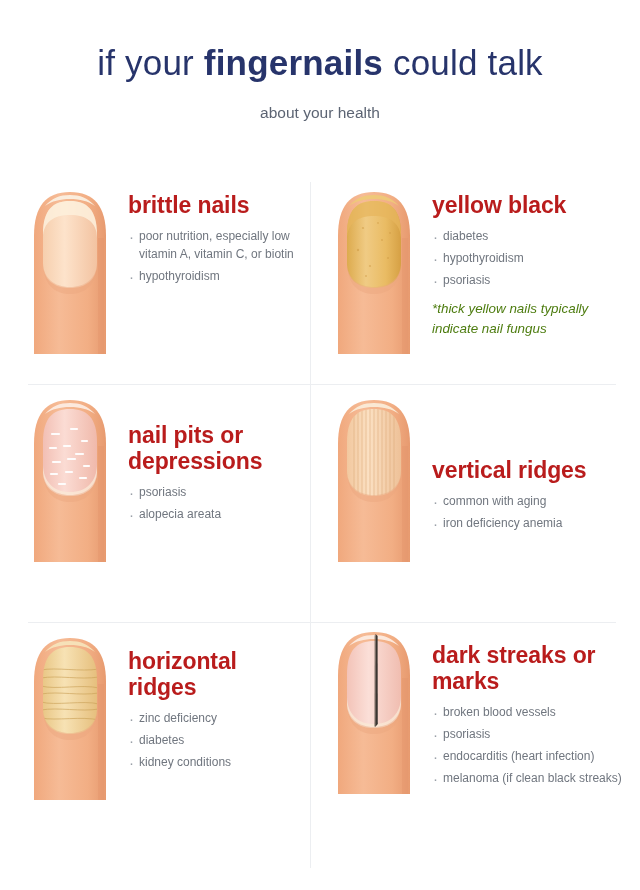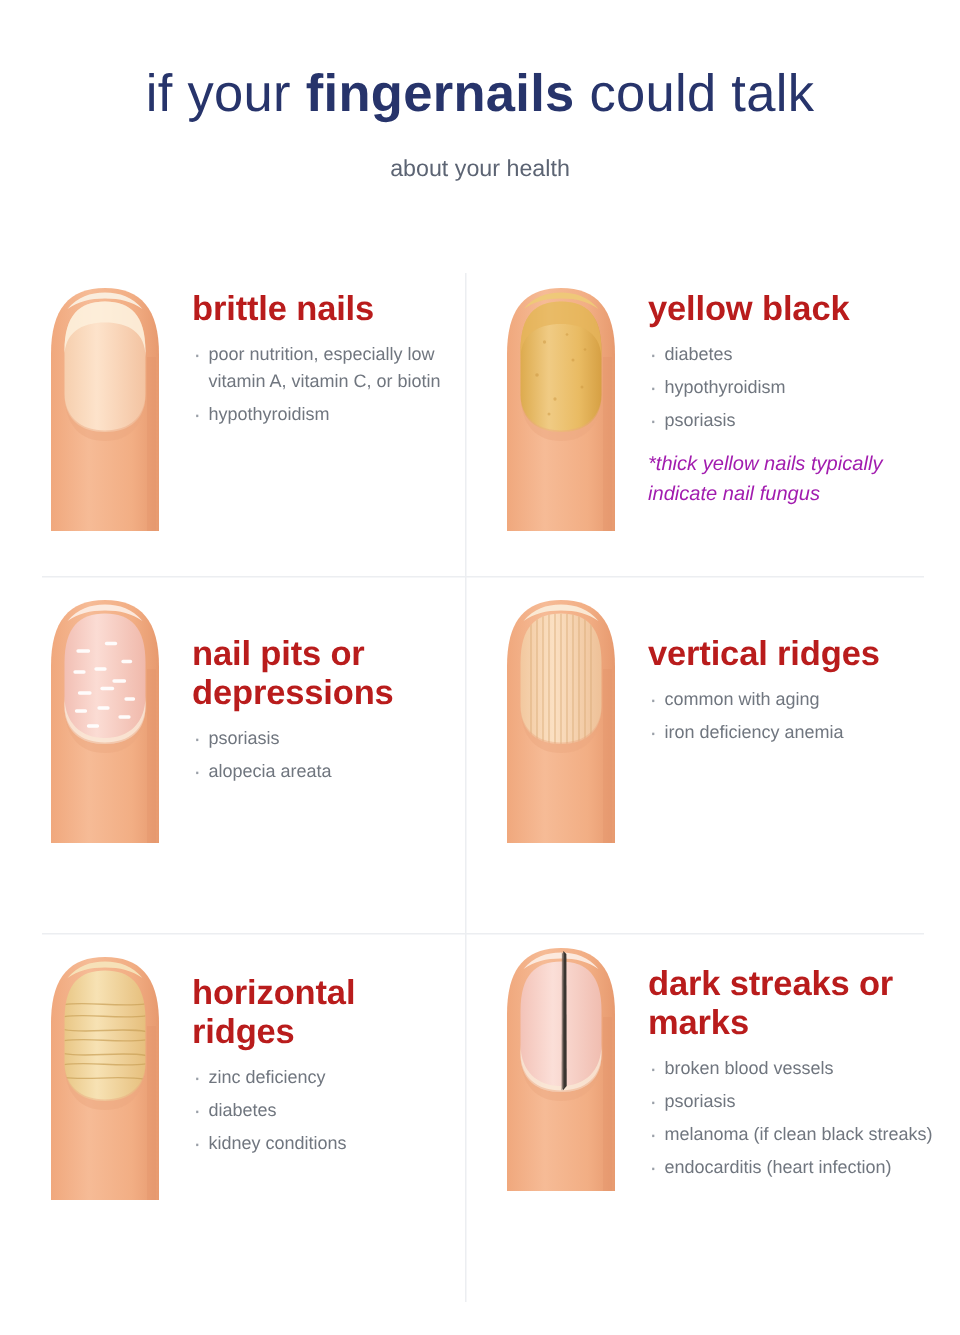--- a/index.html
+++ b/index.html
@@ -64,21 +64,21 @@
   .hdivider.d2 { top: 442px; }
 
   .panel {
     position: absolute;
     display: flex;
     align-items: flex-start;
   }
   .panel.p1 { left: 26px;  top: 8px;   width: 284px; }
   .panel.p2 { left: 330px; top: 8px;   width: 292px; }
   .panel.p3 { left: 26px;  top: 216px; width: 284px; }
-  .panel.p4 { left: 330px; top: 216px; width: 292px; }
+  .panel.p4 { left: 330px; top: 216px; width: 292px; align-items: center; }
   .panel.p5 { left: 26px;  top: 454px; width: 284px; }
   .panel.p6 { left: 330px; top: 448px; width: 292px; }
 
   .nail-art {
     flex: 0 0 auto;
     width: 88px;
     margin-right: 14px;
   }
 
   .panel-text { flex: 1 1 auto; padding-top: 4px; }
@@ -111,21 +111,21 @@
     left: 1px;
     top: -1px;
     color: #9aa0a8;
     font-size: 15px;
   }
 
   .footnote {
     margin-top: 10px;
     font-size: 13.4px;
     font-style: italic;
-    color: #a21caf;
+    color: #4d7c0f;
     line-height: 1.5;
   }
 </style>
 </head>
 <body>
 
 <div class="header">
   <div class="title"><span>if your </span><b>fingernails</b><span> could talk</span></div>
   <div class="subtitle">
     <div>about your health</div>
@@ -352,19 +352,19 @@
         <path d="M44.6 7 L45.6 8 L45.8 97 L44.4 99 Z" fill="#6e6259" opacity="0.8"></path>
         <path d="M17 74 C17 90 28 99 44 99 C60 99 71 90 71 74 C71 96 60 106 44 106 C28 106 17 96 17 74 Z" fill="#eba77f" opacity="0.45"></path>
         <path d="M72 50 L78 50 L78 166 L72 166 Z" fill="#e2926a" opacity="0.35"></path>
       </svg>
     </div>
     <div class="panel-text">
       <div class="panel-heading">dark streaks or marks</div>
       <ul class="bullets">
         <li>broken blood vessels</li>
         <li>psoriasis</li>
+        <li>endocarditis (heart infection)</li>
         <li>melanoma (if clean black streaks)</li>
-        <li>endocarditis (heart infection)</li>
       </ul>
     </div>
   </div>
 
 </div>
 
 </body></html>

